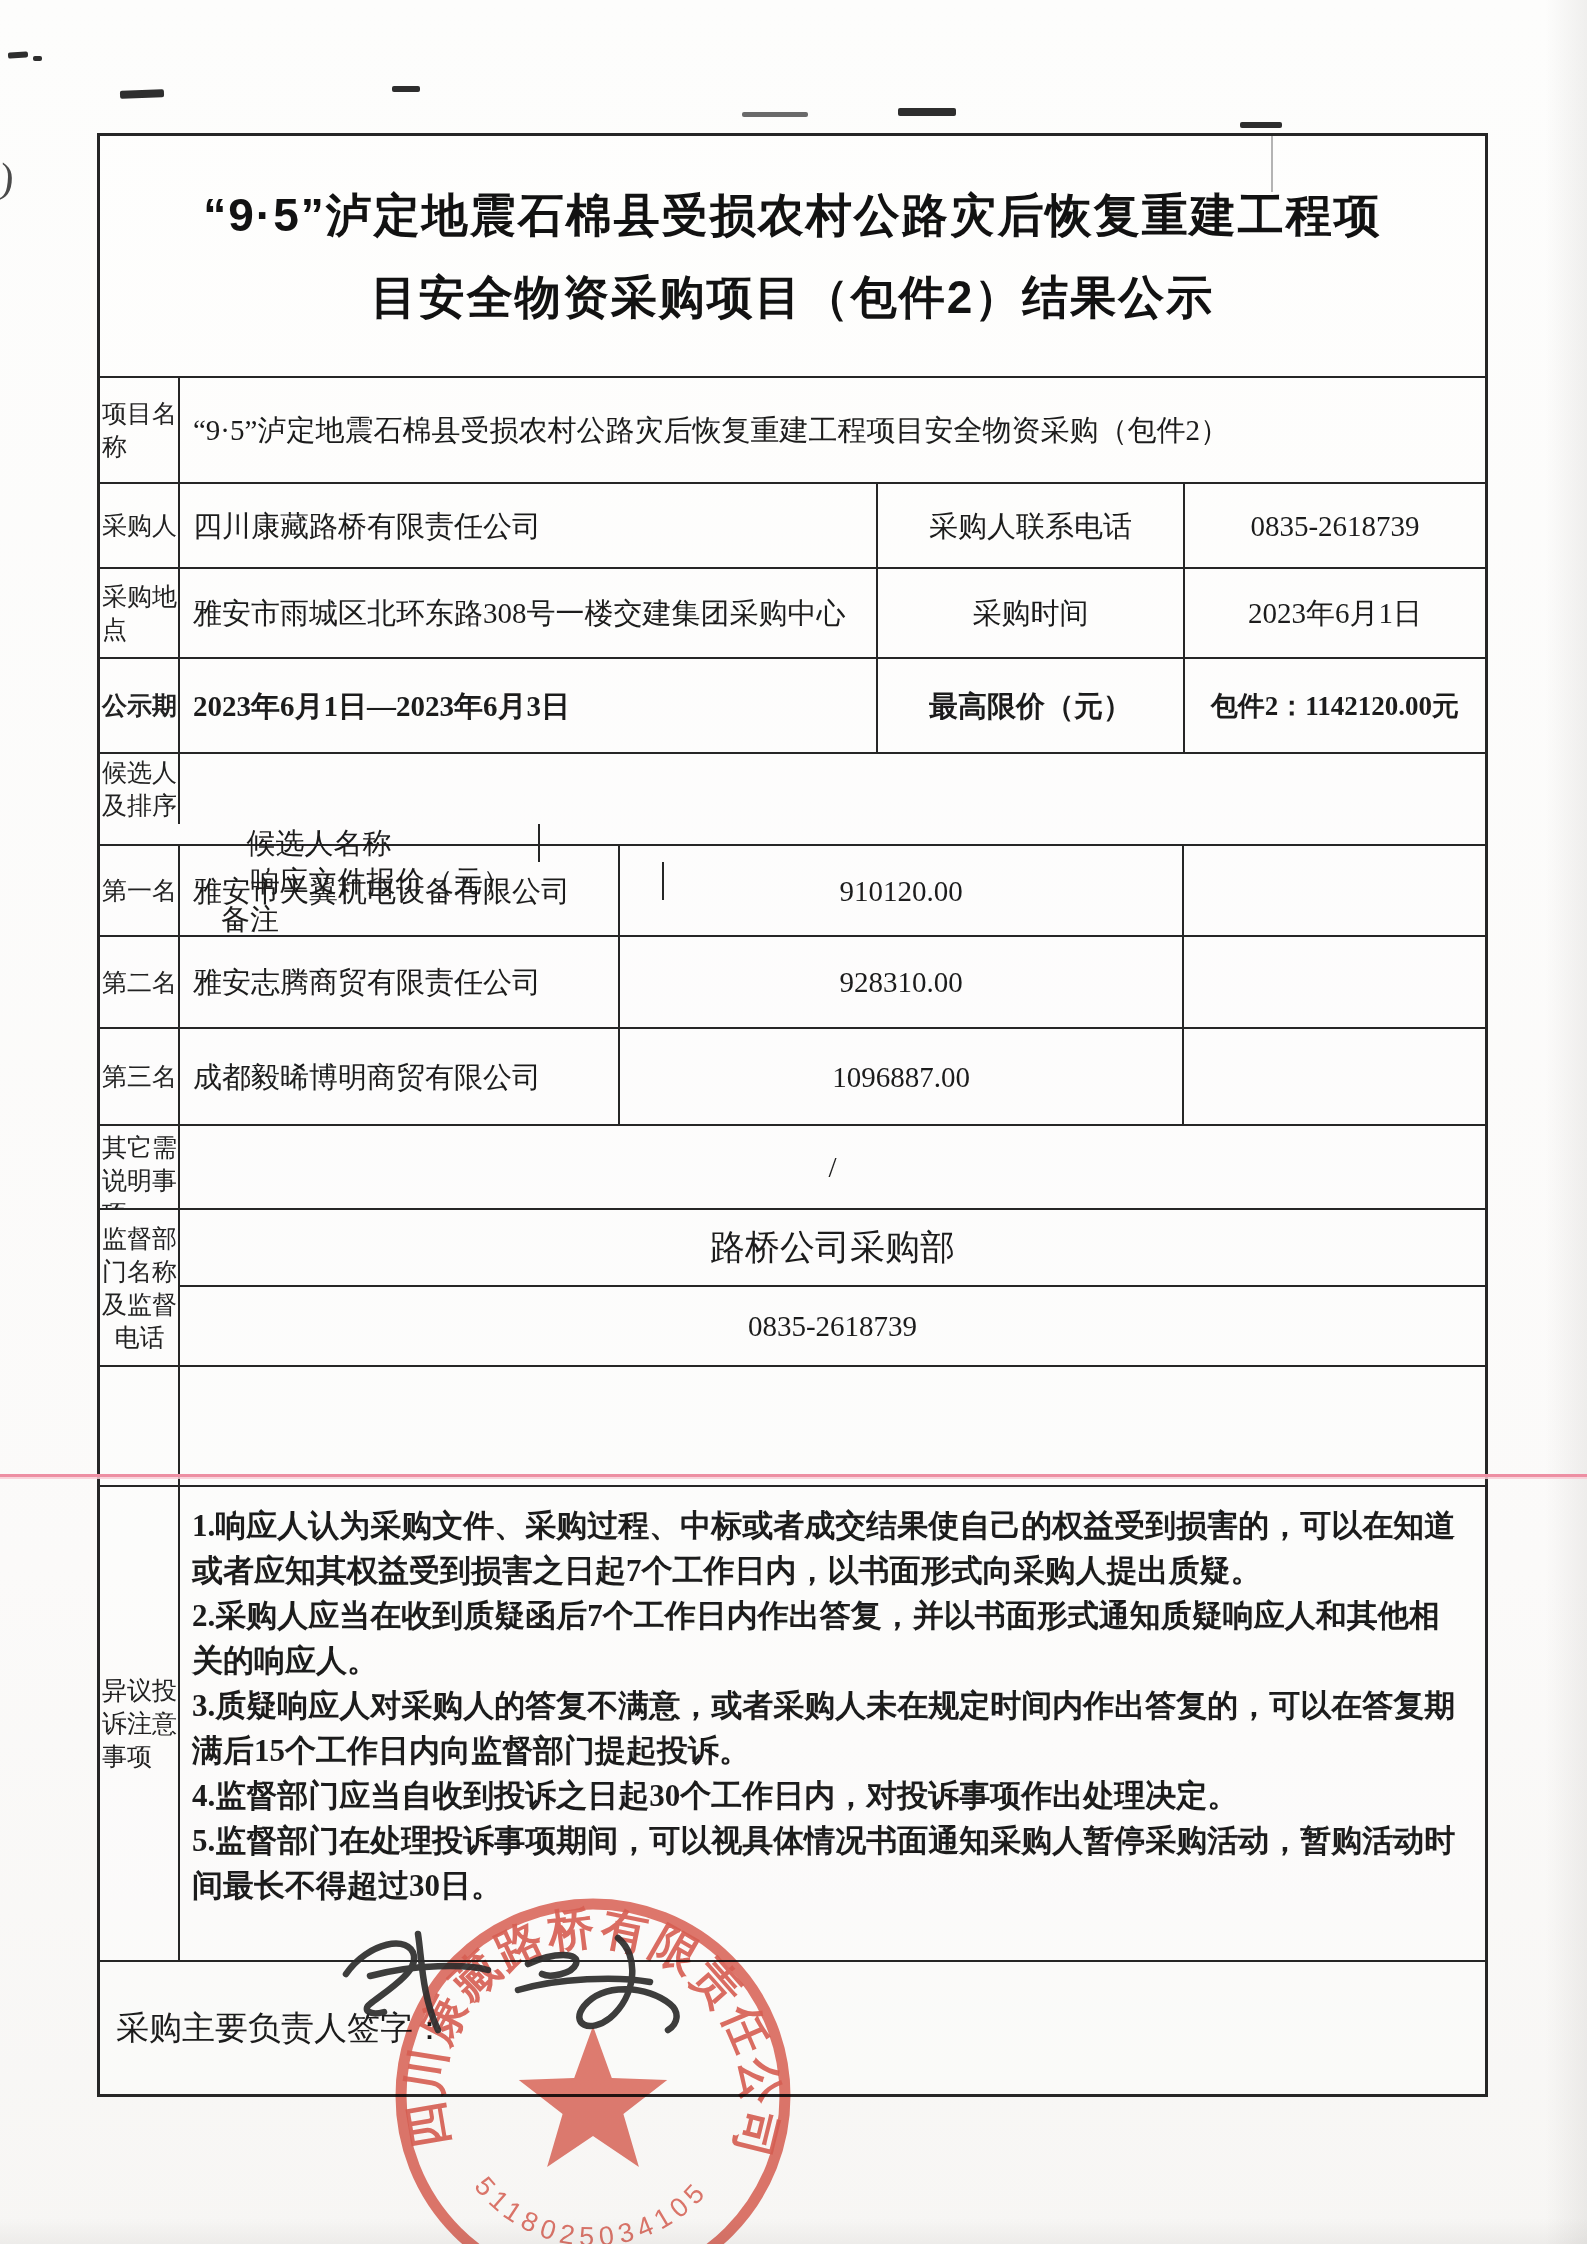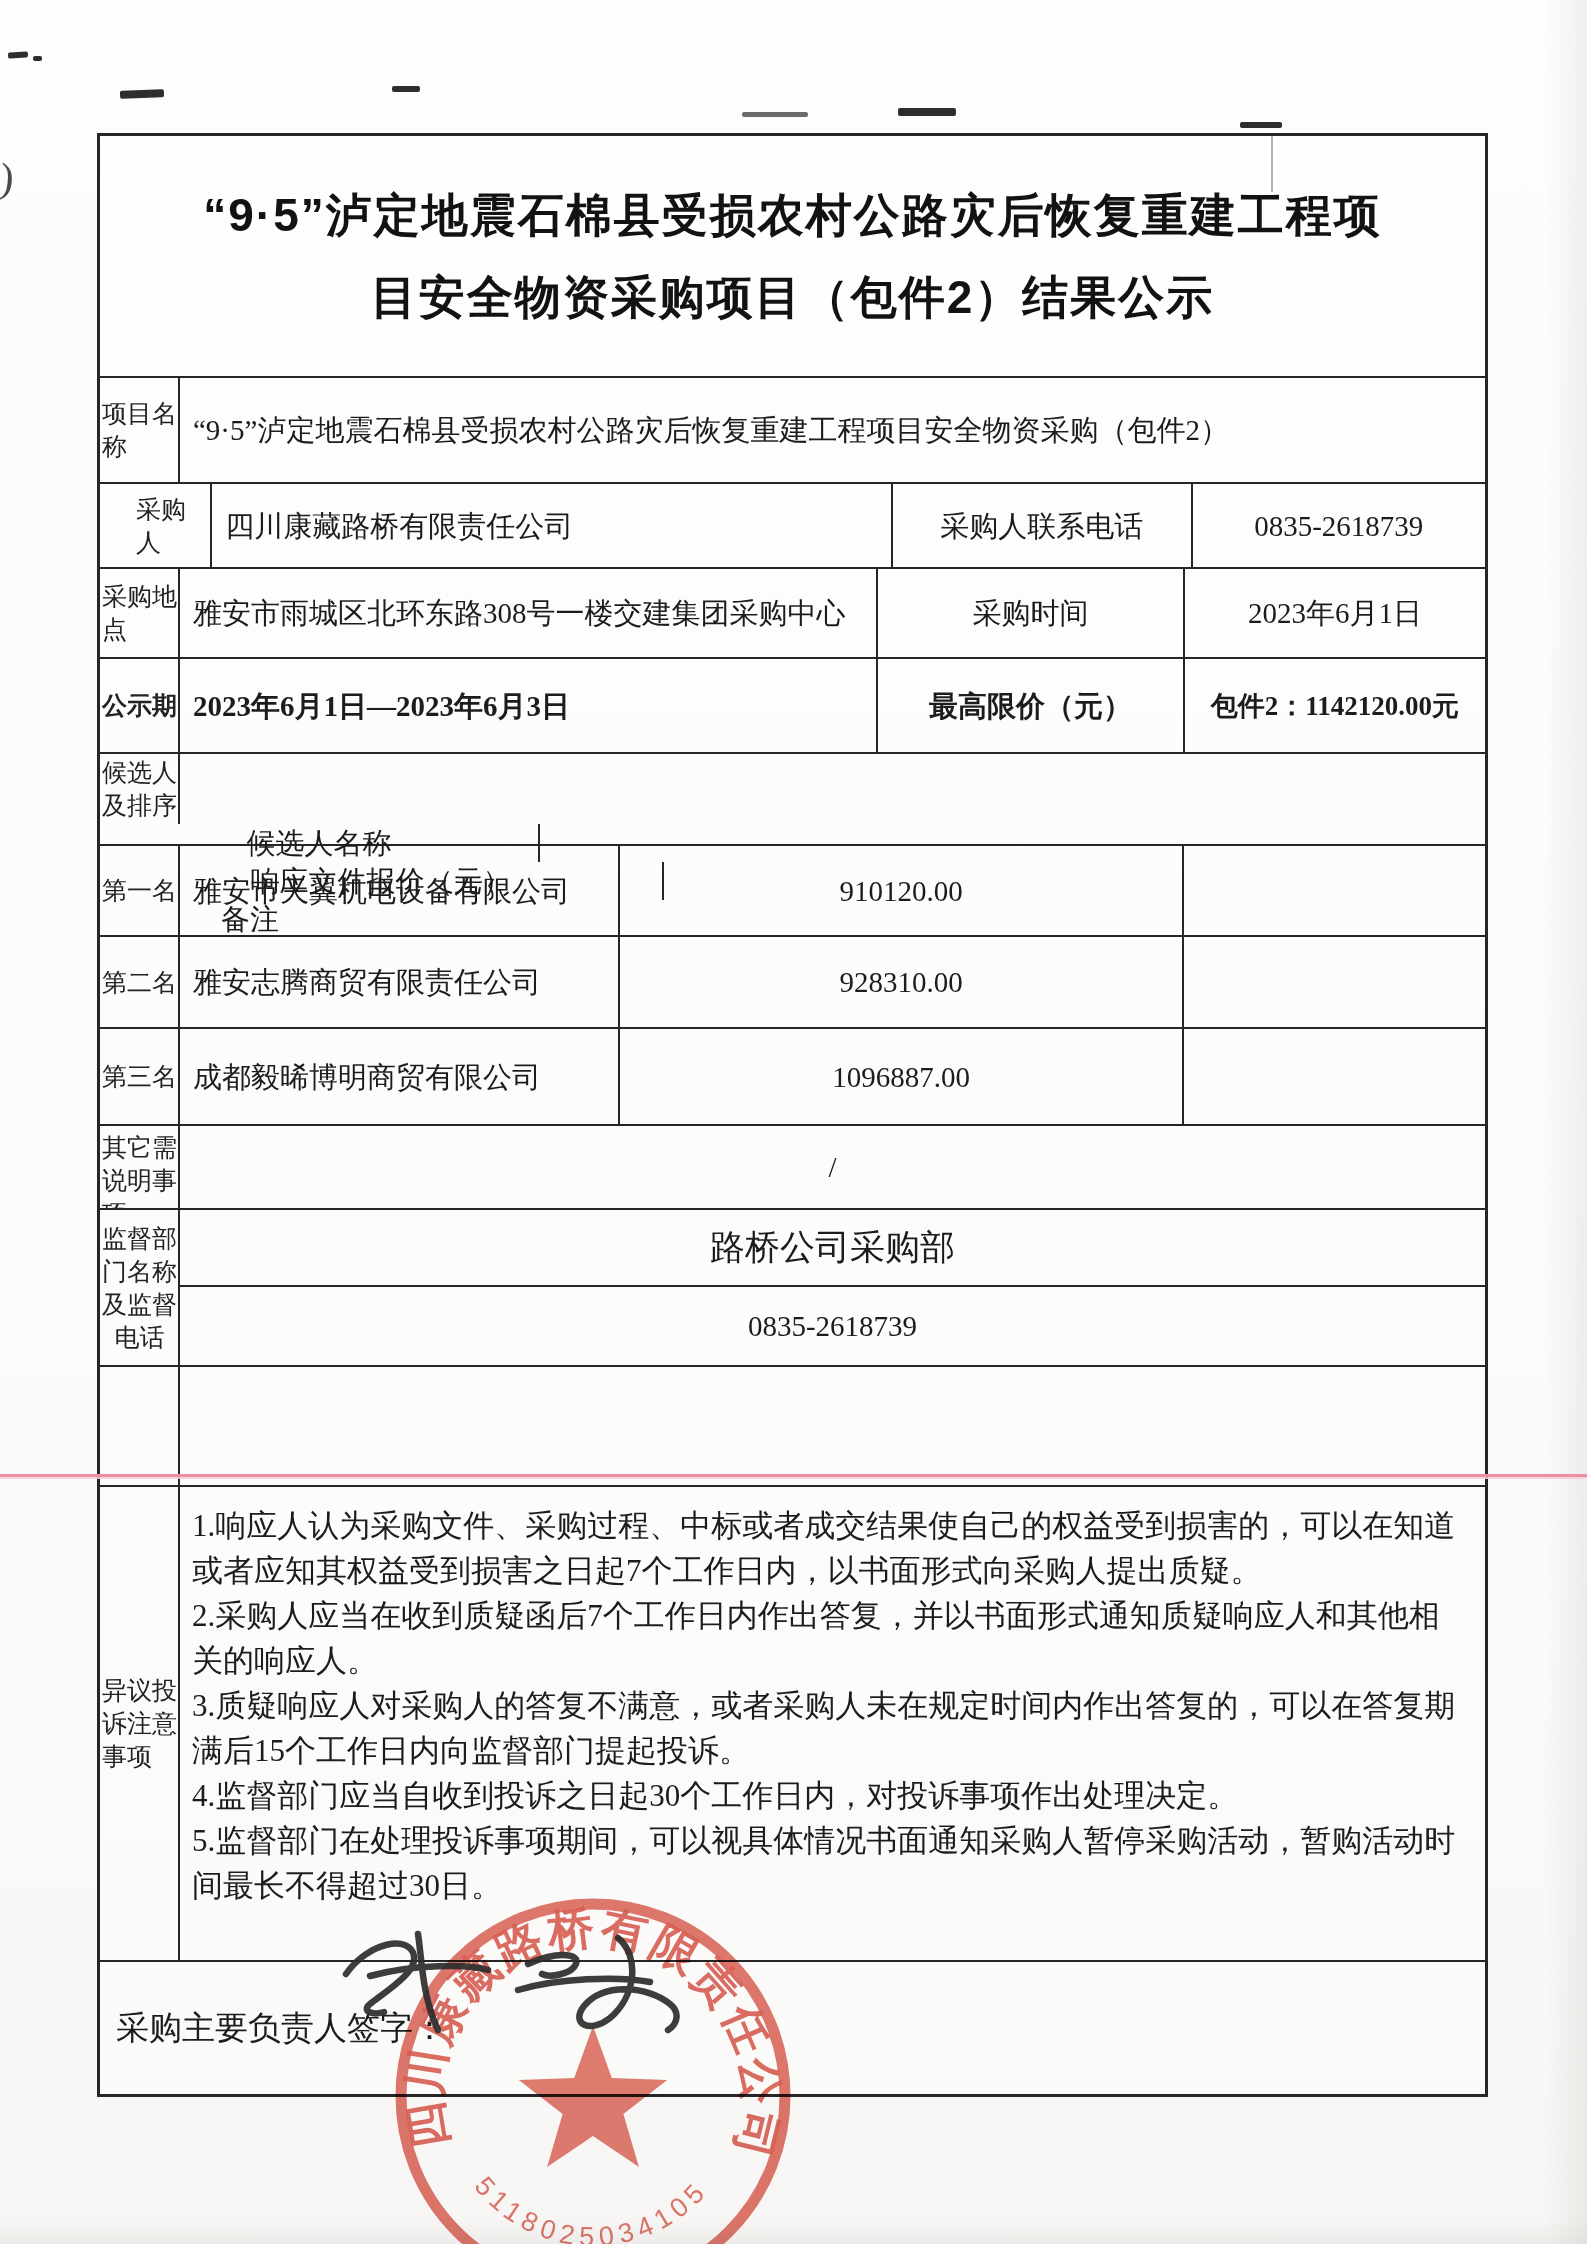--- a/index.html
+++ b/index.html
@@ -78,21 +78,21 @@
   <div class="tr title-row" style="height:242px;">
     <div>“9·5”泸定地震石棉县受损农村公路灾后恢复重建工程项</div>
     <div>目安全物资采购项目（包件2）结果公示</div>
   </div>
 
   <div class="tr" style="height:106px;">
     <div class="td lab">项目名称</div>
     <div class="td rest pl">“9·5”泸定地震石棉县受损农村公路灾后恢复重建工程项目安全物资采购（包件2）</div>
   </div>
 
-  <div class="tr" style="height:85px;padding-left:34px;">
+  <div class="tr" style="height:85px;">
     <div class="td lab">采购人</div>
     <div class="td c2b pl">四川康藏路桥有限责任公司</div>
     <div class="td c3b ctr">采购人联系电话</div>
     <div class="td c4 ctr">0835-2618739</div>
   </div>
 
   <div class="tr" style="height:90px;">
     <div class="td lab">采购地点</div>
     <div class="td c2b pl">雅安市雨城区北环东路308号一楼交建集团采购中心</div>
     <div class="td c3b ctr">采购时间</div>
@@ -147,21 +147,21 @@
     </div>
   </div>
 
   <div class="tr" style="height:120px;">
     <div class="td lab"></div>
     <div class="td rest"></div>
   </div>
 
   <div class="tr" style="height:475px;">
     <div class="td lab" style="align-items:center;">异议投诉注意事项</div>
-    <div class="td rest objection-body" style="align-items:flex-start;">
+    <div class="td rest objection-body" style="align-items:flex-start;font-weight:bold;">
       <p>1.响应人认为采购文件、采购过程、中标或者成交结果使自己的权益受到损害的，可以在知道或者应知其权益受到损害之日起7个工作日内，以书面形式向采购人提出质疑。</p>
       <p>2.采购人应当在收到质疑函后7个工作日内作出答复，并以书面形式通知质疑响应人和其他相关的响应人。</p>
       <p>3.质疑响应人对采购人的答复不满意，或者采购人未在规定时间内作出答复的，可以在答复期满后15个工作日内向监督部门提起投诉。</p>
       <p>4.监督部门应当自收到投诉之日起30个工作日内，对投诉事项作出处理决定。</p>
       <p>5.监督部门在处理投诉事项期间，可以视具体情况书面通知采购人暂停采购活动，暂购活动时间最长不得超过30日。</p>
     </div>
   </div>
 
   <div class="tr" style="height:132px;">
     <div class="td rest sig-row-cell">采购主要负责人签字：</div>

